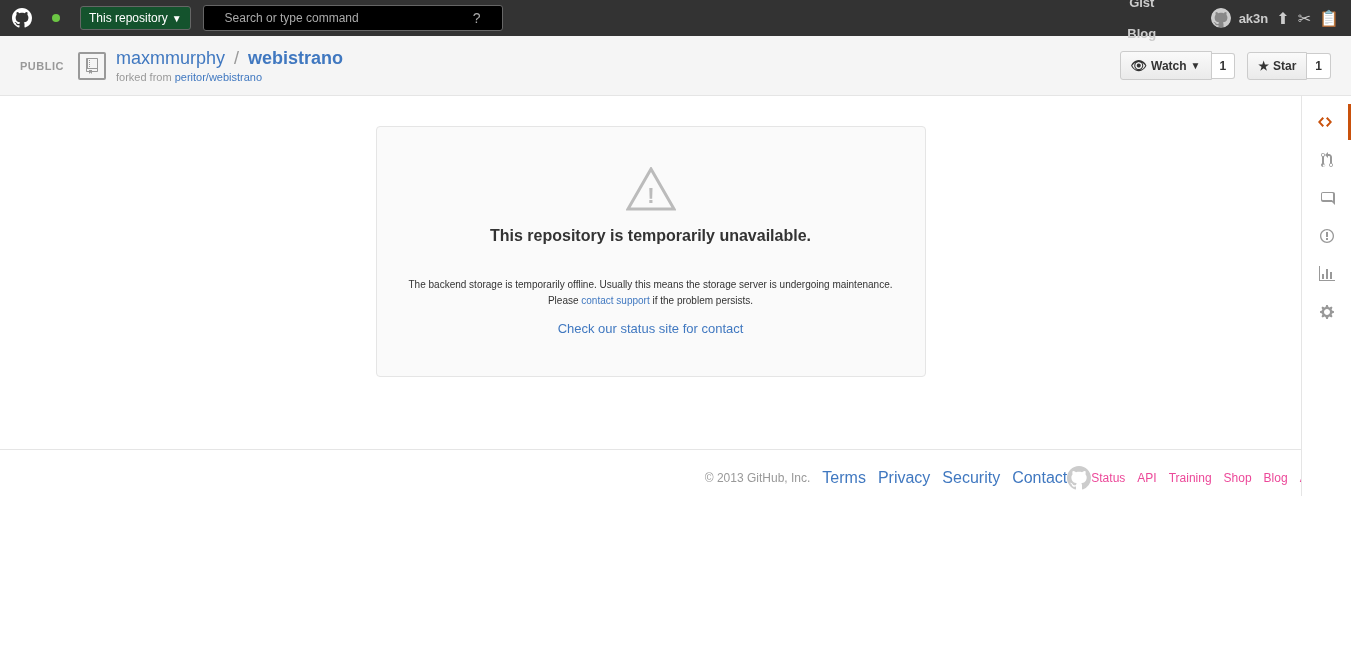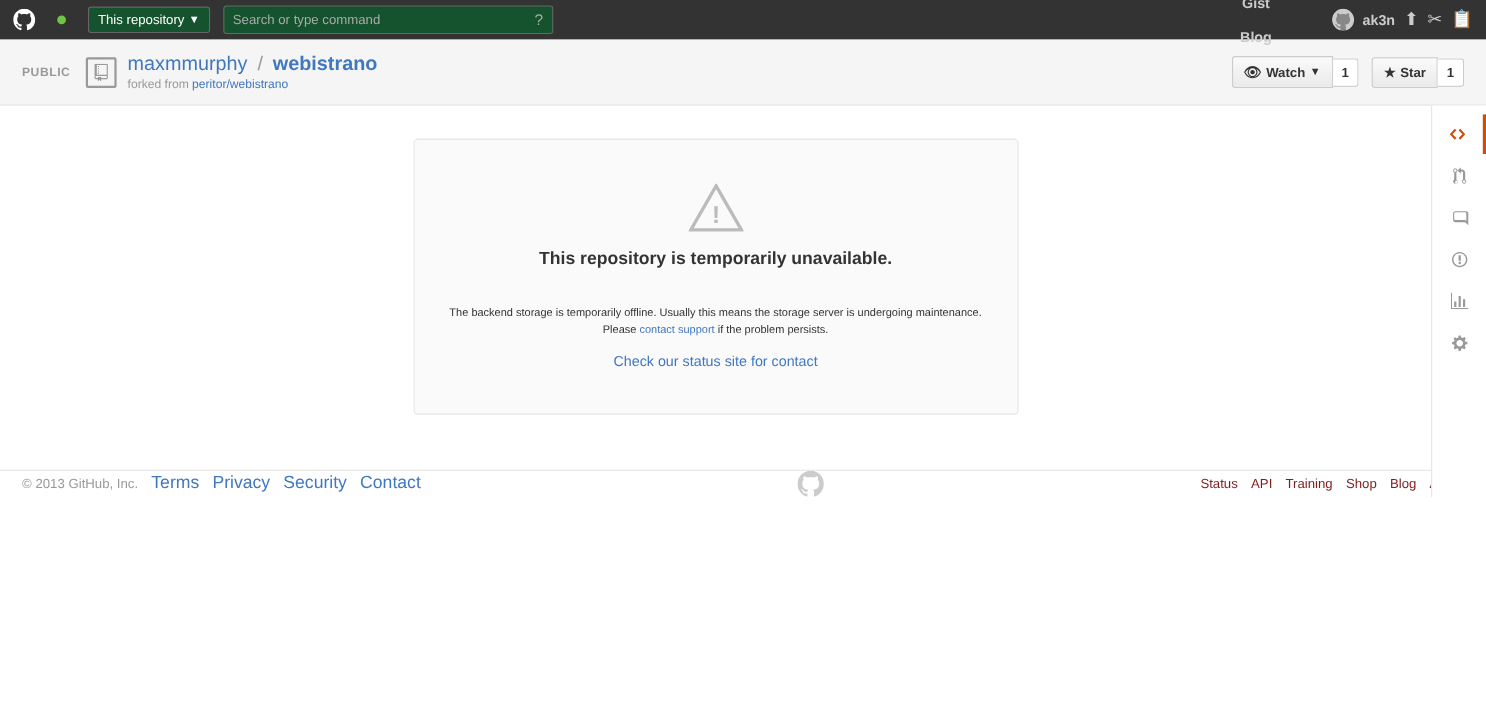--- a/index.html
+++ b/index.html
@@ -34,24 +34,24 @@
       border-radius: 3px;
       padding: 4px 8px;
       color: #fff;
       font-size: 12px;
       cursor: pointer;
       gap: 4px;
     }
     .top-nav-search {
       display: flex;
       align-items: center;
-      background: #14532d;
+      background: #000000;
       border: 1px solid #666;
       border-radius: 3px;
-      padding: 4px 8px;
+      padding: 4px 21px;
       flex: 1;
       max-width: 300px;
       gap: 8px;
     }
     .top-nav-search input {
       background: transparent;
       border: none;
       outline: none;
       color: #ccc;
       font-size: 12px;
@@ -217,33 +217,33 @@
       color: #333;
       line-height: 1.6;
       margin-bottom: 12px;
     }
     .error-desc a { color: #4078c0; text-decoration: none; }
     .error-link { color: #4078c0; text-decoration: none; font-size: 13px; }
 
     
     .footer {
       border-top: 1px solid #e5e5e5;
-      padding: 0 20px;
-      display: flex;
-      align-items: center;
-      justify-content: space-between;
+      padding: 16px 20px;
+      display: flex;
+      align-items: center;
+      justify-content: flex-end;
       background: #fff;
-      margin-top: 30px;
+      margin-top: 52px;
     }
     .footer-left { display: flex; align-items: center; gap: 12px; color: #999; font-size: 12px; }
     .footer-left a { color: #4078c0; text-decoration: none; font-size: 16px; }
     .footer-center { display: flex; align-items: center; }
     .footer-center svg { width: 24px; height: 24px; fill: #ccc; }
     .footer-right { display: flex; align-items: center; gap: 12px; }
-    .footer-right a { color: #7f1d1d; text-decoration: none; font-size: 12px; }
+    .footer-right a { color: #ec4899; text-decoration: none; font-size: 12px; }
   </style>
 </head>
 <body>
 
 <nav class="top-nav">
   <div class="top-nav-logo">
     <svg height="20" width="20" viewBox="0 0 16 16" fill="white">
       <path fill-rule="evenodd" d="M8 0C3.58 0 0 3.58 0 8c0 3.54 2.29 6.53 5.47 7.59.4.07.55-.17.55-.38 0-.19-.01-.82-.01-1.49-2.01.37-2.53-.49-2.69-.94-.09-.23-.48-.94-.82-1.13-.28-.15-.68-.52-.01-.53.63-.01 1.08.58 1.23.82.72 1.21 1.87.87 2.33.66.07-.52.28-.87.51-1.07-1.78-.2-3.64-.89-3.64-3.95 0-.87.31-1.59.82-2.15-.08-.2-.36-1.02.08-2.12 0 0 .67-.21 2.2.82.64-.18 1.32-.27 2-.27.68 0 1.36.09 2 .27 1.53-1.04 2.2-.82 2.2-.82.44 1.1.16 1.92.08 2.12.51.56.82 1.27.82 2.15 0 3.07-1.87 3.75-3.65 3.95.29.25.54.73.54 1.48 0 1.07-.01 1.93-.01 2.2 0 .21.15.46.55.38A8.013 8.013 0 0016 8c0-4.42-3.58-8-8-8z"></path>
     </svg>
   </div>

